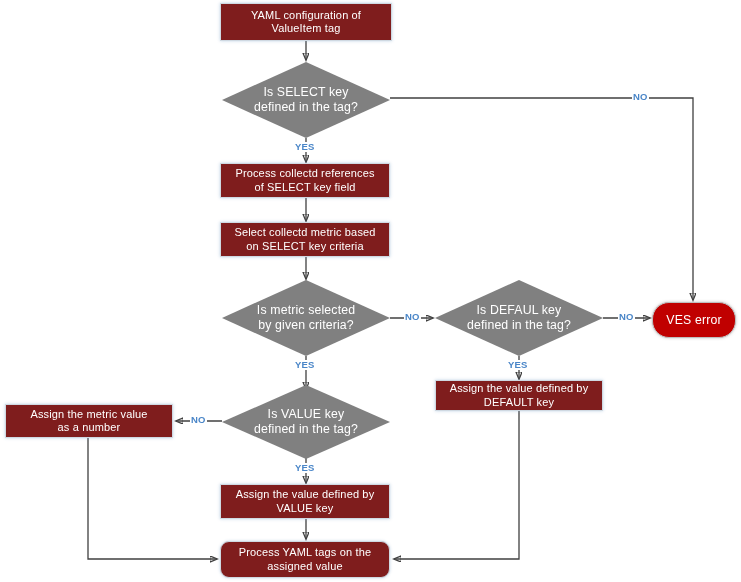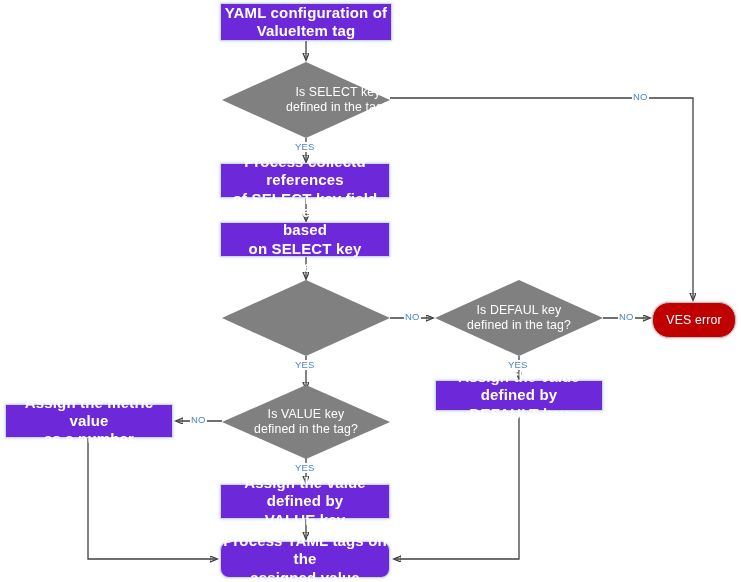--- a/index.html
+++ b/index.html
@@ -20,26 +20,25 @@
     display: flex;
     align-items: center;
     justify-content: center;
     text-align: center;
     box-sizing: border-box;
     color: #ffffff;
     line-height: 1.22;
     white-space: pre-line;
   }
   .process {
-    background: #6d28d9;
+    background: #7f1d1d;
     border: 1px solid #cfd9e2;
-    font-size: 15px;
+    font-size: 11px;
     letter-spacing: 0.15px;
     box-shadow: 0 0 3px rgba(120,160,200,0.45);
-    font-weight: bold;
   }
   .terminator-error {
     background: #C00000;
     border: 1px solid #bfbfbf;
     font-size: 12.3px;
     letter-spacing: 0.15px;
     box-shadow: 0 0 3px rgba(130,130,130,0.5);
   }
   .decision {
     background: transparent;
@@ -62,20 +61,21 @@
   }
   .edge-label {
     position: absolute;
     color: #4a86c8;
     font-size: 9.5px;
     letter-spacing: 0.2px;
     background: #ffffff;
     padding: 0 1px;
     line-height: 1;
     white-space: nowrap;
+    font-weight: bold;
   }
   svg.wires {
     position: absolute;
     left: 0;
     top: 0;
     width: 741px;
     height: 582px;
     pointer-events: none;
   }
   svg.wires path, svg.wires line {
@@ -123,38 +123,40 @@
     <path d="M88,437 L88,559 L217,559" marker-end="url(#arrow)"></path>
 
     <path d="M519,410 L519,559 L394,559" marker-end="url(#arrow)"></path>
   </svg>
 
   <div class="node process" style="left:220px; top:3px; width:172px; height:38px;">
     <span>YAML configuration of
 ValueItem tag</span>
   </div>
 
-  <div class="node decision" style="left:222px; top:62px; width:168px; height:76px;justify-content:flex-end;">
+  <div class="node decision" style="left:222px; top:62px; width:168px; height:76px;">
     <span class="dia-shape"></span>
     <span class="dia-text">Is SELECT key
 defined in the tag?</span>
   </div>
 
   <div class="node process" style="left:220px; top:163px; width:170px; height:35px;">
     <span>Process collectd references
 of SELECT key field</span>
   </div>
 
   <div class="node process" style="left:220px; top:222px; width:170px; height:35px;">
     <span>Select collectd metric based
 on SELECT key criteria</span>
   </div>
 
   <div class="node decision" style="left:222px; top:280px; width:168px; height:76px;">
     <span class="dia-shape"></span>
+    <span class="dia-text">Is metric selected
+by given criteria?</span>
   </div>
 
   <div class="node decision" style="left:435px; top:280px; width:168px; height:76px;">
     <span class="dia-shape"></span>
     <span class="dia-text">Is DEFAUL key
 defined in the tag?</span>
   </div>
 
   <div class="node terminator-error" style="left:652px; top:302px; width:84px; height:36px;border-radius:17px;">
     <span>VES error</span>

